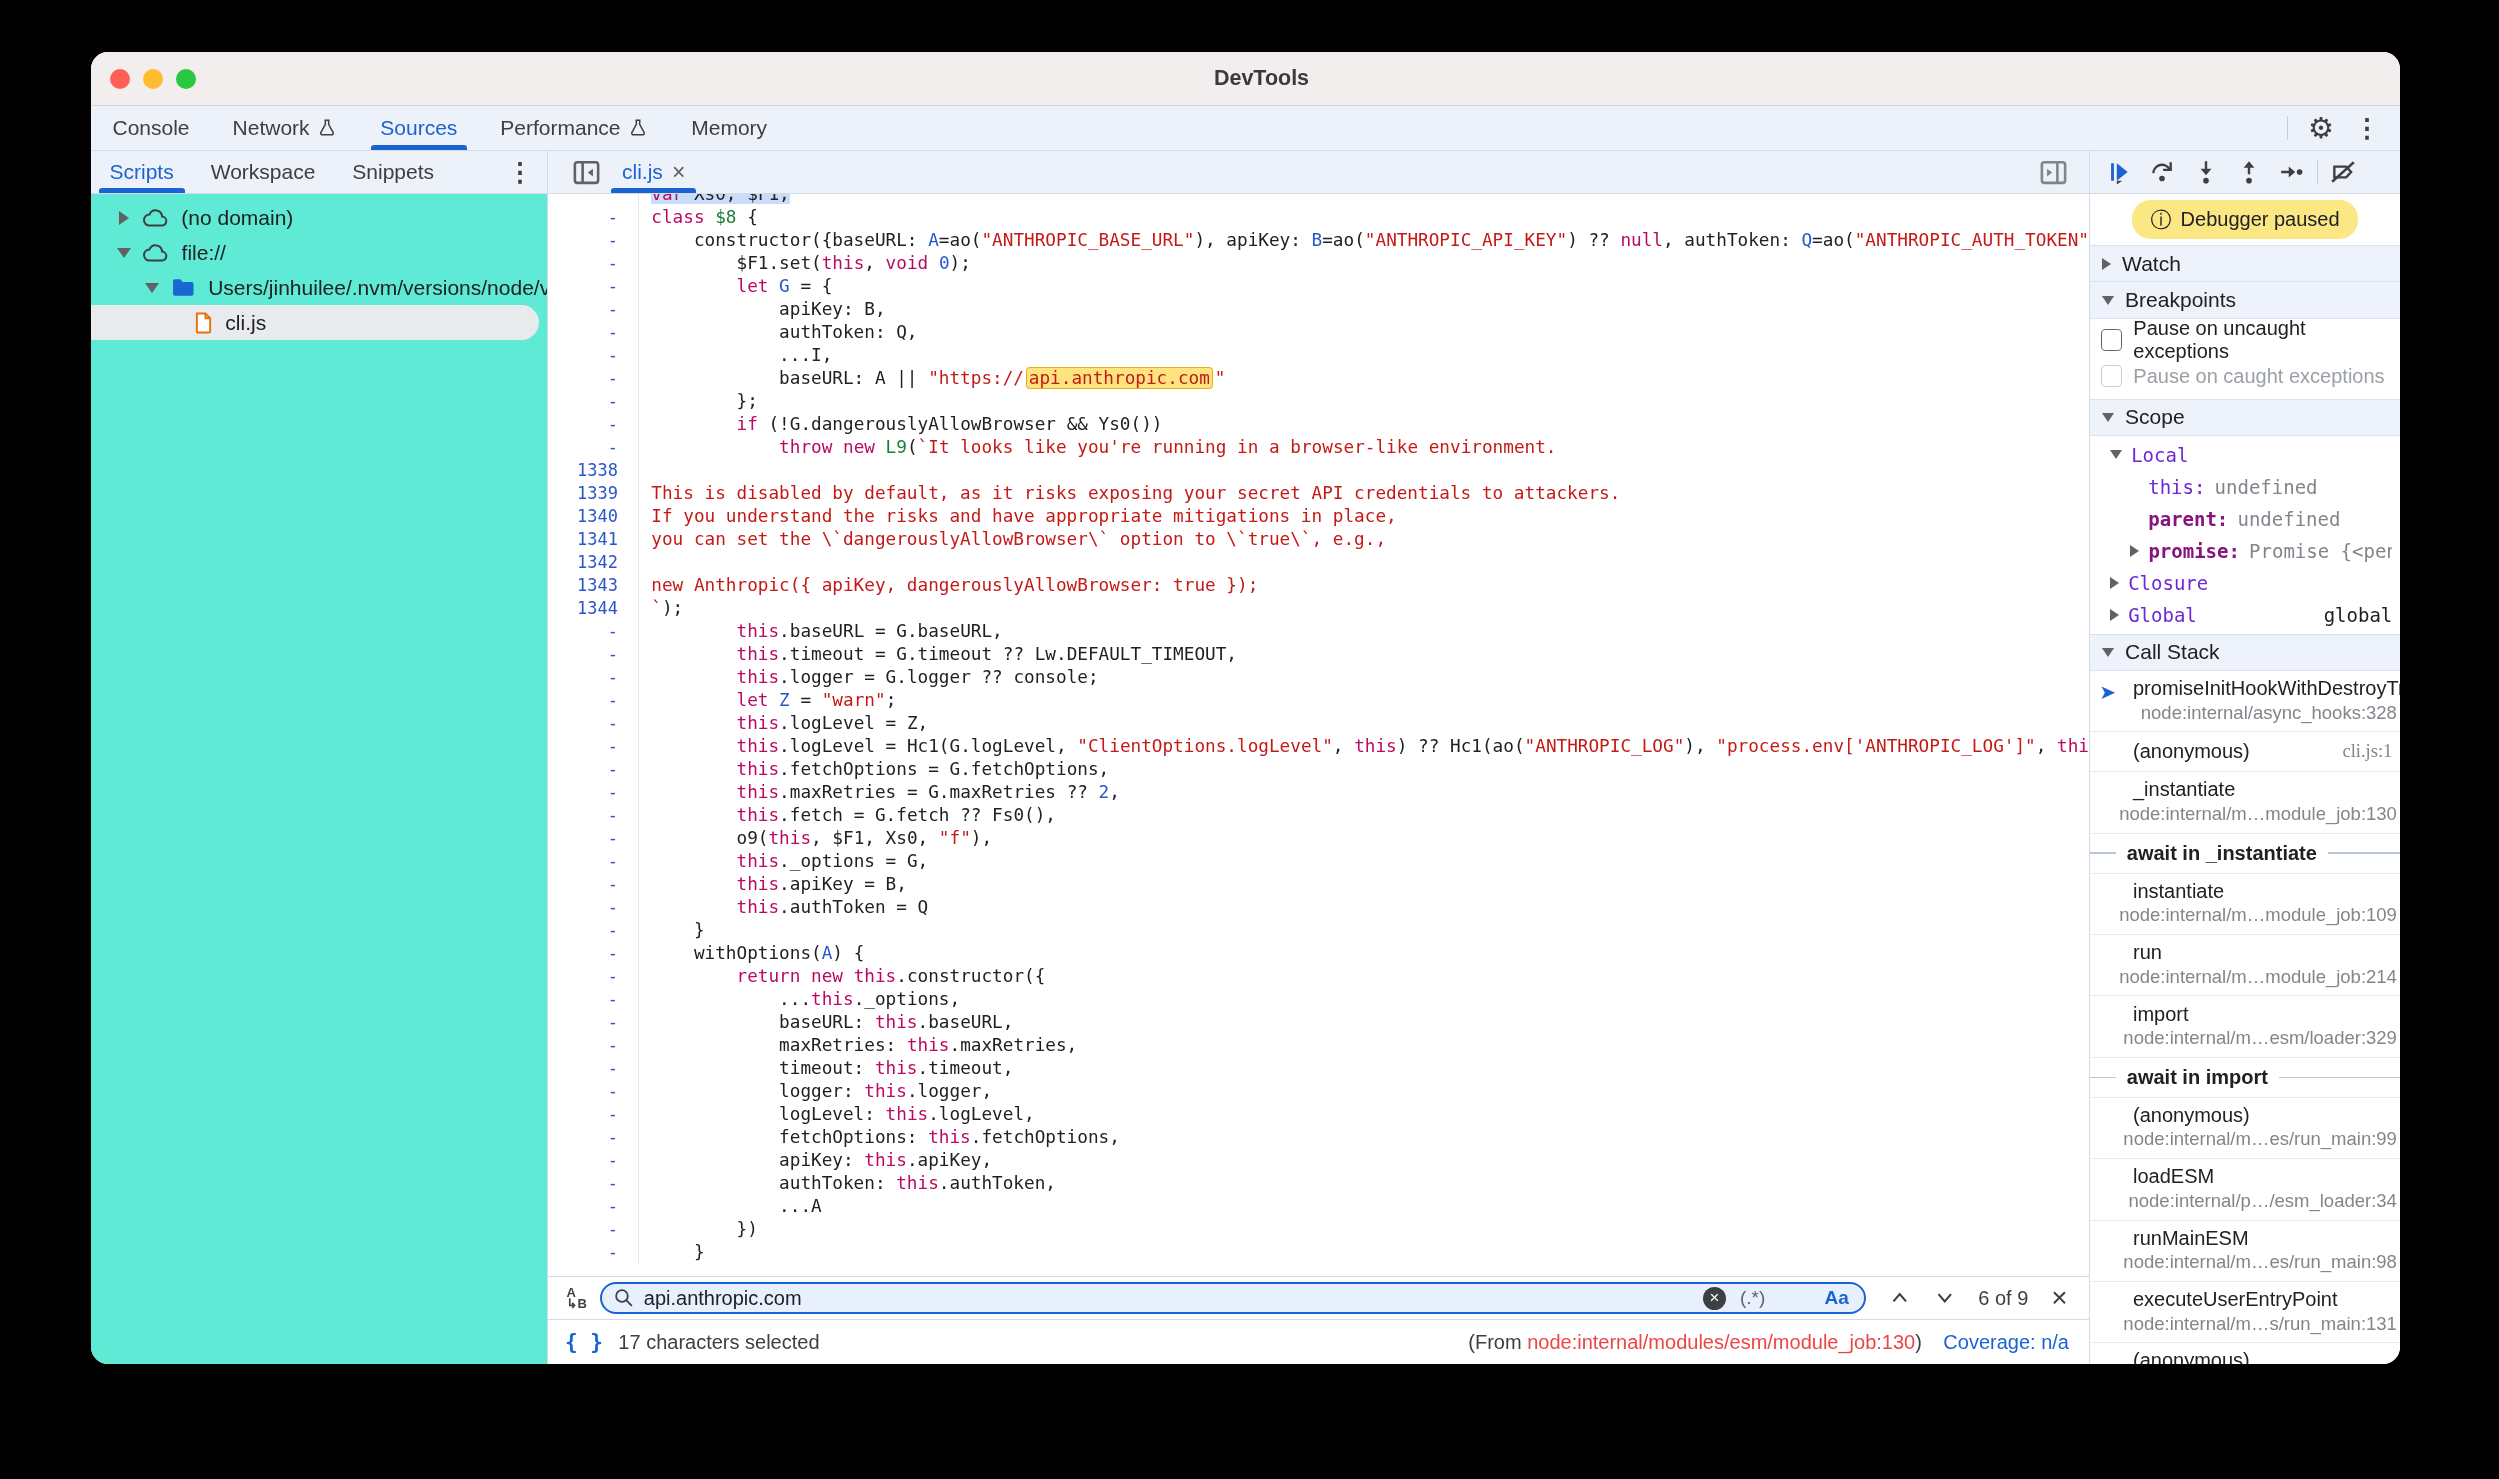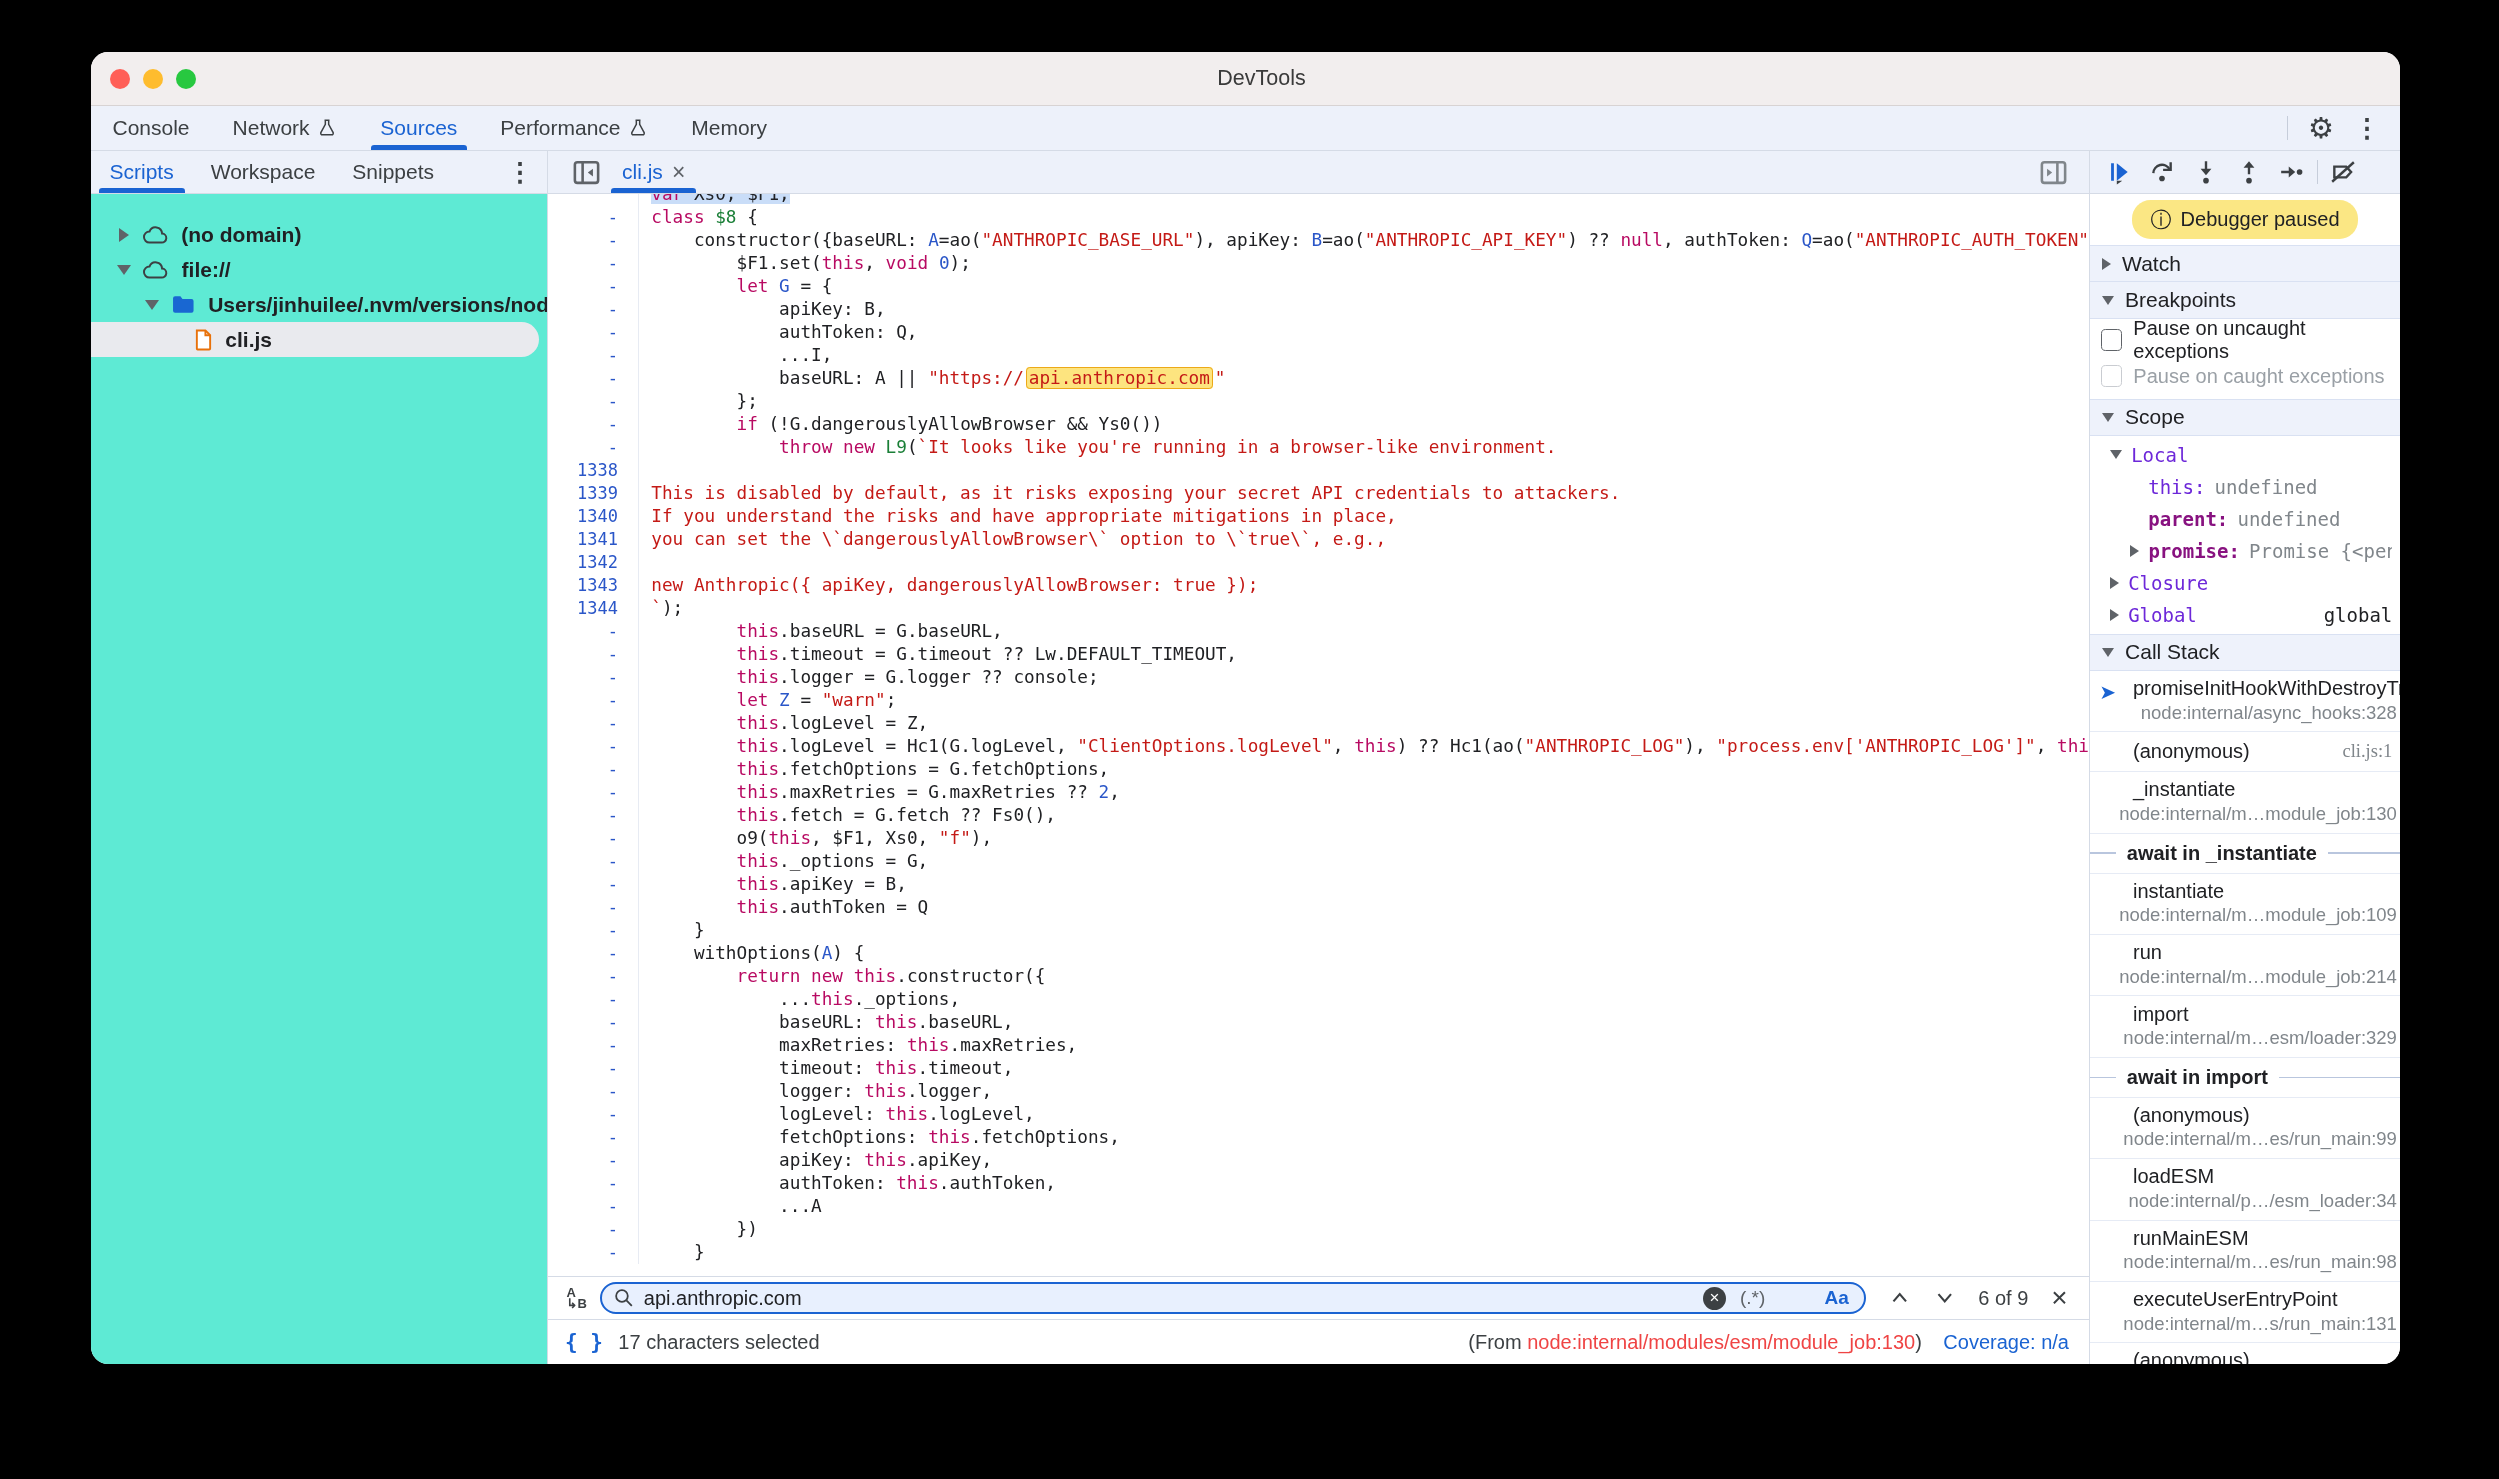--- a/index.html
+++ b/index.html
@@ -8,21 +8,21 @@
   .window { position:absolute; left:91px; top:52px; width:2309px; height:1312px;
             background:#fff; border-radius:17px; overflow:hidden;
             box-shadow:0 31px 92px rgba(0,0,0,.65); display:flex; flex-direction:column; }
   
   .titlebar { height:54px; background:#f2eeee; border-bottom:0.8px solid #d8d3d3;
               display:flex; align-items:center; position:relative; flex:none; }
   .lights { display:flex; gap:13px; margin-left:18.5px; }
   .light { width:20px; height:20px; border-radius:50%; }
   .light.red{background:#ff5f57}.light.yellow{background:#febc2e}.light.green{background:#28c840}
   .win-title { position:absolute; left:8px; right:0; text-align:center; font-size:21.5px;
-               font-weight:400; color:#3a3a3a; pointer-events:none;margin-left:24px; }
+               font-weight:700; color:#3a3a3a; pointer-events:none;margin-left:24px; }
   
   .main-tabbar { height:45px; background:#edf1fa; border-bottom:0.8px solid #d5dbe6;
                  display:flex; align-items:stretch; flex:none; }
   .mtab { position:relative; display:flex; align-items:center; gap:7.7px; padding:0 21.5px;
           font-size:21px; color:#3c4043; }
   .mtab .flask { width:20px; height:21.5px; color:#3c4043; }
   .mtab.active { color:#1a63d2; }
   .mtab.active::after { content:""; position:absolute; left:12.3px; right:12.3px; bottom:0;
                         height:4.6px; background:#1a63d2; border-radius:3.1px 3.1px 0 0; }
   .mt-spacer { flex:1; }
@@ -34,21 +34,21 @@
   .body-row { flex:1; display:flex; min-height:0; }
   
   .nav { width:457px; flex:none; border-right:1.5px solid #d5dbe6; display:flex; flex-direction:column; background:#5eead4; }
   .nav-header { height:43px; background:#edf1fa; border-bottom:0.8px solid #d5dbe6;
                 display:flex; align-items:stretch; flex:none; }
   .ntab { position:relative; display:flex; align-items:center; padding:0 18.5px; font-size:21px; color:#3c4043; }
   .ntab.active { color:#1a63d2; }
   .ntab.active::after { content:""; position:absolute; left:7.7px; right:7.7px; bottom:0;
                         height:4.6px; background:#1a63d2; border-radius:3.1px 3.1px 0 0; }
   .nav-kebab { margin-left:auto; display:flex; align-items:center; padding-right:14px; }
-  .tree { padding-top:23px;font-weight:bold; }
+  .tree { padding-top:6px; }
   .trow { height:35px; display:flex; align-items:center; font-size:21px; color:#202124; position:relative; }
   .trow.selected { background:#e9eaee; border-radius:0 17.7px 17.7px 0; margin-right:7.7px; }
   .tri { width:0; height:0; display:inline-block; flex:none; }
   .tri.r { border-left:10.8px solid #5f6368; border-top:7px solid transparent; border-bottom:7px solid transparent; }
   .tri.d { border-top:10.8px solid #5f6368; border-left:7px solid transparent; border-right:7px solid transparent; }
   .ticon { flex:none; display:flex; align-items:center; justify-content:center; }
   .tlabel { margin-left:12.3px; white-space:nowrap; overflow:hidden; }
   
   .editor { flex:1; display:flex; flex-direction:column; min-width:0; }
   .ed-tabbar { height:43px; background:#edf1fa; border-bottom:0.8px solid #d5dbe6;

